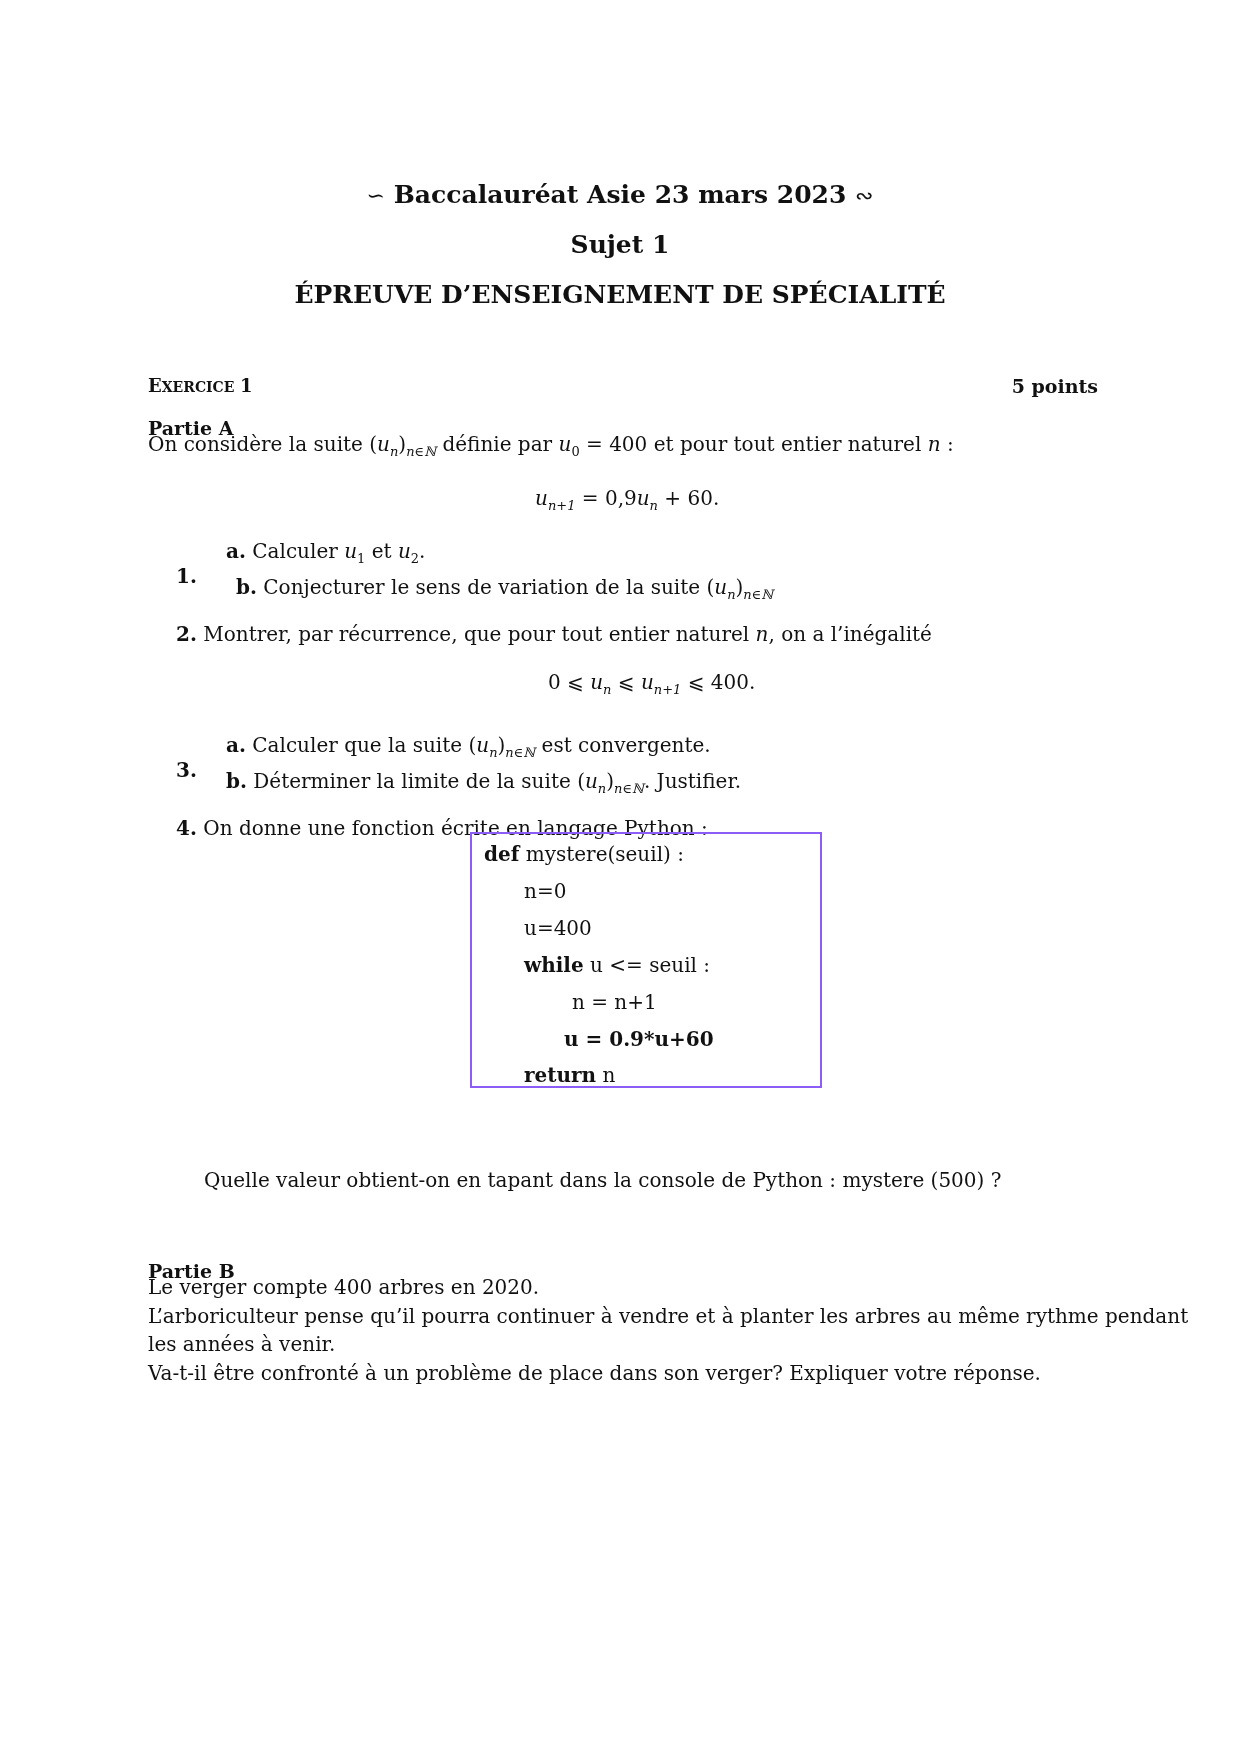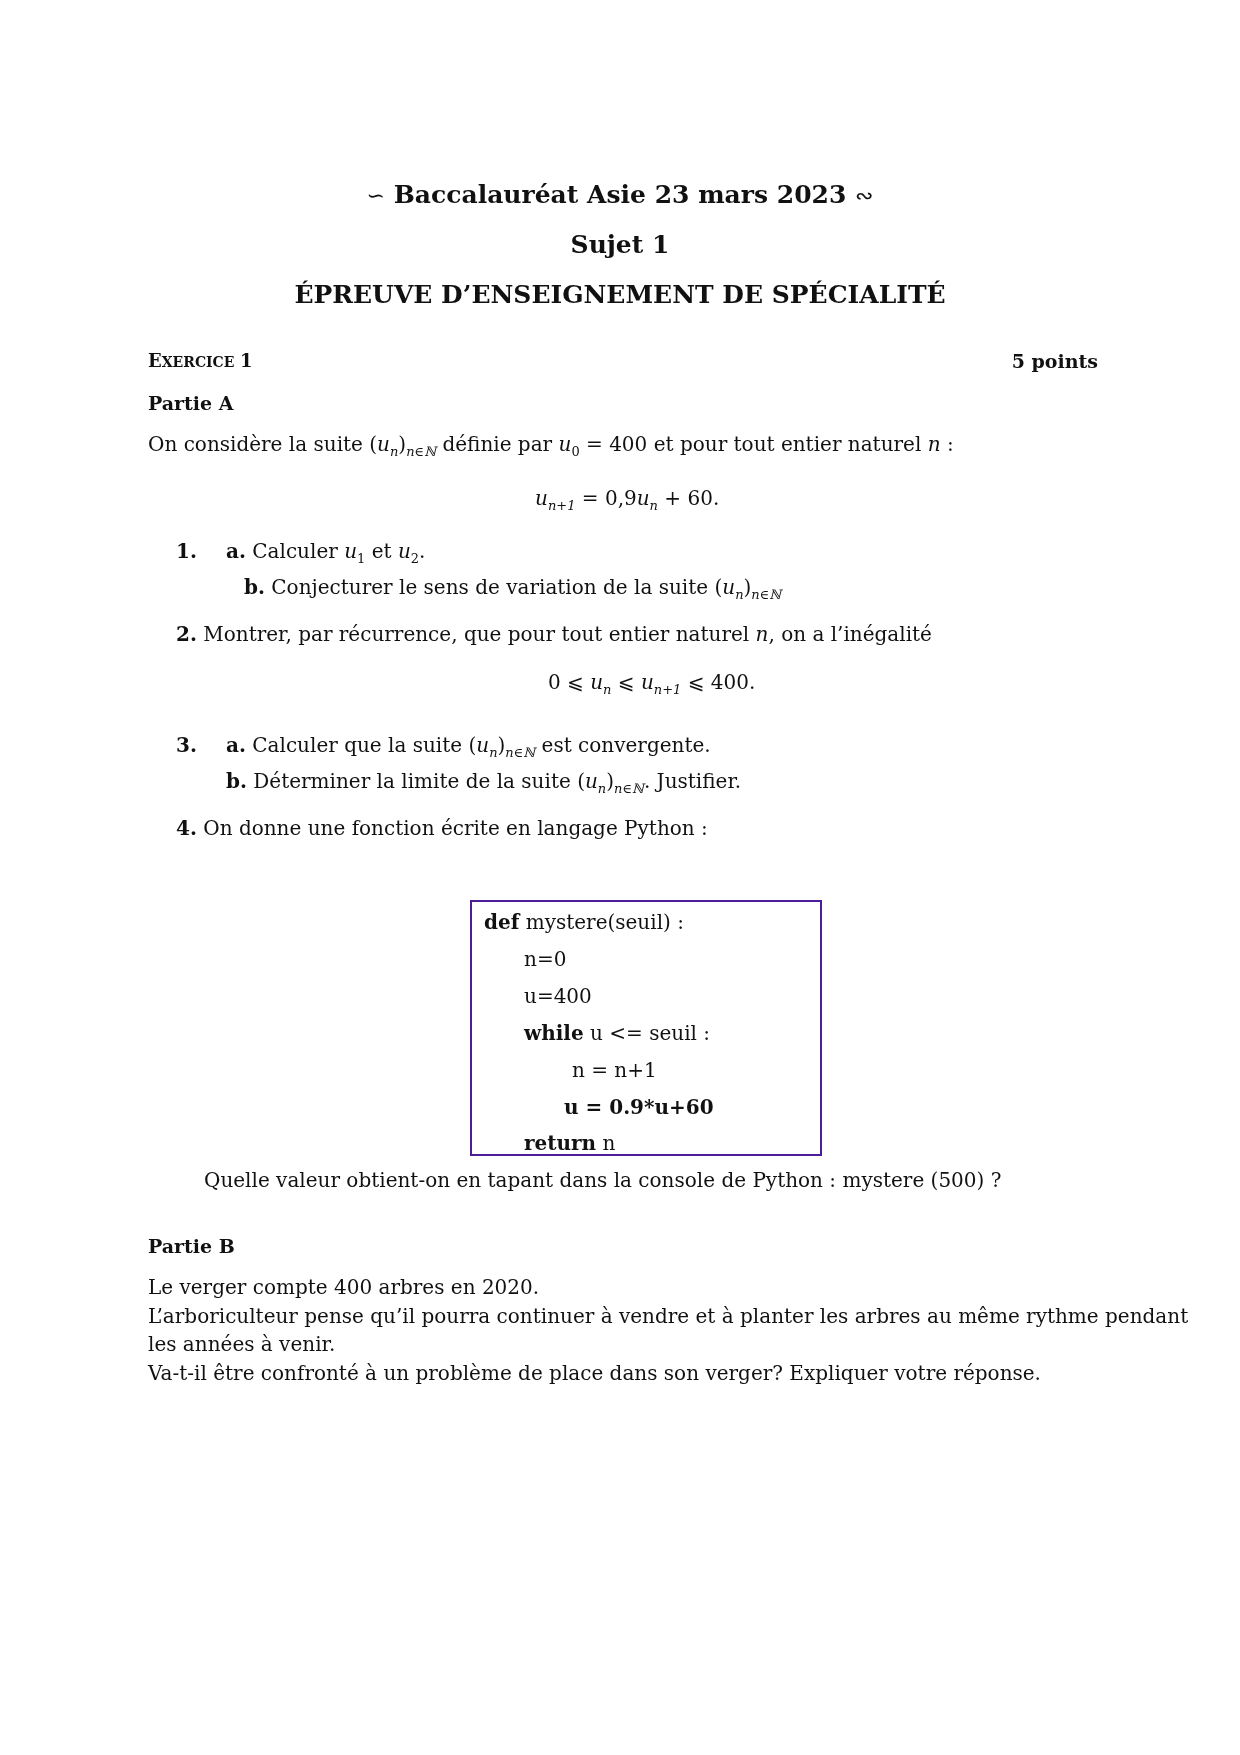--- a/index.html
+++ b/index.html
@@ -9,28 +9,28 @@
     color: #111111;
   }
   .page { position: absolute; left: 0; top: 0; width: 1240px; height: 1755px; }
   .abs { position: absolute; white-space: nowrap; }
   .title-line {
     position: absolute; left: 0; width: 1240px; text-align: center;
     font-weight: bold; font-size: 25px;
   }
   .orn { font-weight: normal; font-size: 22px; }
   .body-text { font-size: 20px; line-height: 28px; }
-  .bold { font-weight: bold; }
+  .bold { font-weight: bold; margin-top: 25px; }
   .i { font-style: italic; }
   sub { font-size: 13px; vertical-align: -5px; line-height: 0; }
   .sc-big { font-size: 18px; }
   .sc-small { font-size: 14px; }
   .code-box {
-    position: absolute; left: 470px; top: 900px; width: 352px; height: 256px;
-    border: 2px solid #4c1d95; box-sizing: border-box;
+    position: absolute; left: 470px; top: 832px; width: 352px; height: 256px;
+    border: 2px solid #8b5cf6; box-sizing: border-box;
   }
   .code-line { position: absolute; font-size: 20px; white-space: nowrap; }
   .partB p { margin: 0; font-size: 20px; line-height: 28.5px; white-space: nowrap; }
 </style>
 </head>
 <body>
 
 <div class="page">
 
   <div class="title-line" style="top:180px;">
@@ -55,21 +55,21 @@
 
   <div class="abs body-text" style="left:535px; top:484px;">
     <span class="i">u</span><sub class="i">n+1</sub><span> = 0,9</span><span class="i">u</span><sub class="i">n</sub><span> + 60.</span>
   </div>
 
   <div class="abs body-text bold" style="left:176px; top:537px;">1.</div>
   <div class="abs body-text" style="left:226px; top:537px;">
     <span class="bold">a.</span>
     <span>Calculer </span><span class="i">u</span><sub>1</sub><span> et </span><span class="i">u</span><sub>2</sub><span>.</span>
   </div>
-  <div class="abs body-text" style="left:244px; top:573px;">
+  <div class="abs body-text" style="left:236px; top:573px;">
     <span class="bold">b.</span>
     <span>Conjecturer le sens de variation de la suite </span>(<span class="i">u</span><sub class="i">n</sub>)<sub class="i">n∈ℕ</sub>
   </div>
 
   <div class="abs body-text" style="left:176px; top:620px;">
     <span class="bold">2.</span>
     <span>Montrer, par récurrence, que pour tout entier naturel </span><span class="i">n</span><span>, on a l’inégalité</span>
   </div>
   <div class="abs body-text" style="left:548px; top:668px;">
     <span>0 ⩽ </span><span class="i">u</span><sub class="i">n</sub><span> ⩽ </span><span class="i">u</span><sub class="i">n+1</sub><span> ⩽ 400.</span>

